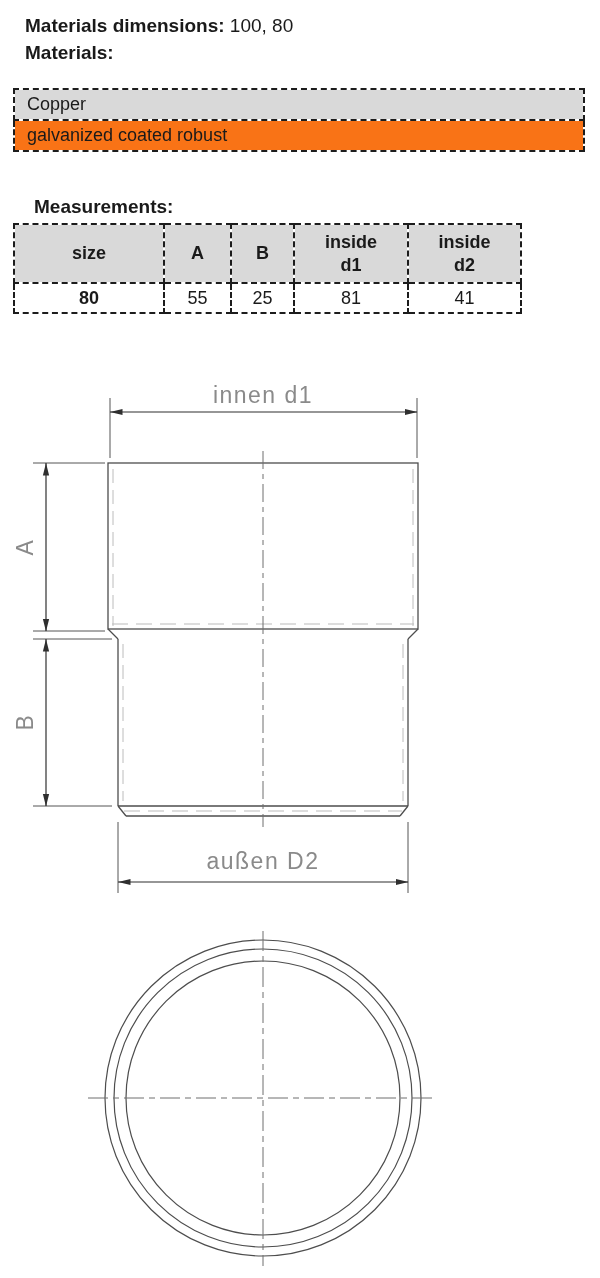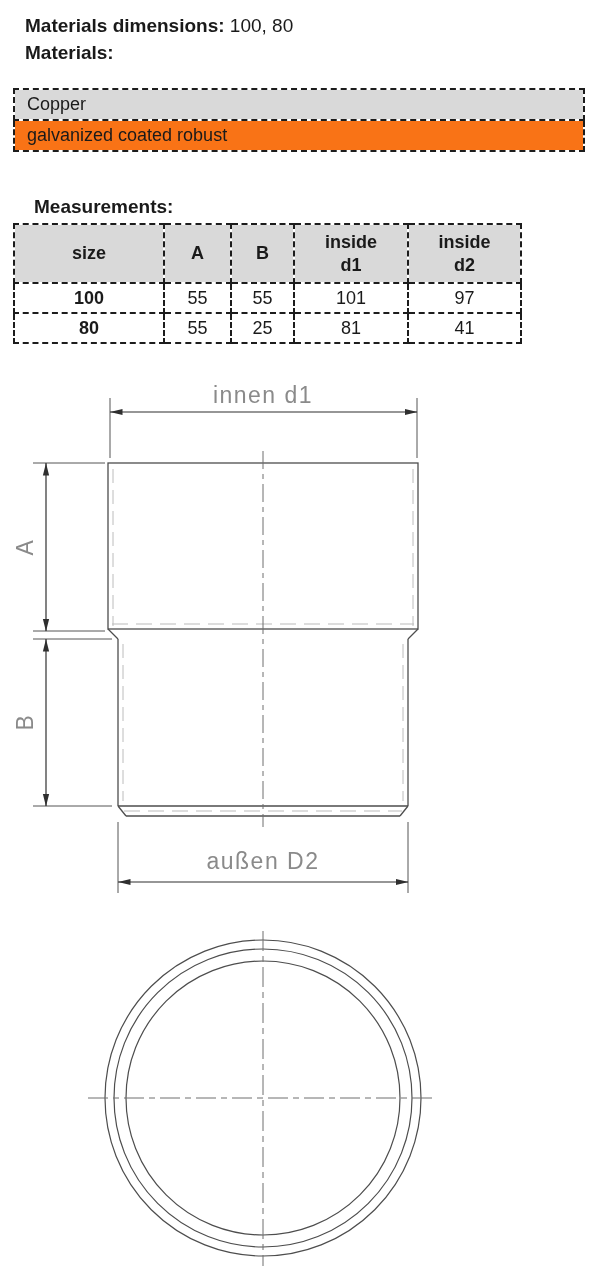--- a/index.html
+++ b/index.html
@@ -67,27 +67,20 @@
             <span class="th2">inside</span>
             <span class="th2">d1</span>
           </th>
         <th>
             <span class="th2">inside</span>
             <span class="th2">d2</span>
           </th>
       </tr>
     </thead>
     <tbody>
-      <tr>
-        <td class="sizecell">100</td>
-        <td>55</td>
-        <td>55</td>
-        <td>101</td>
-        <td>97</td>
-      </tr>
       <tr>
         <td class="sizecell">80</td>
         <td>55</td>
         <td>25</td>
         <td>81</td>
         <td>41</td>
       </tr>
     </tbody>
   </table>
 

